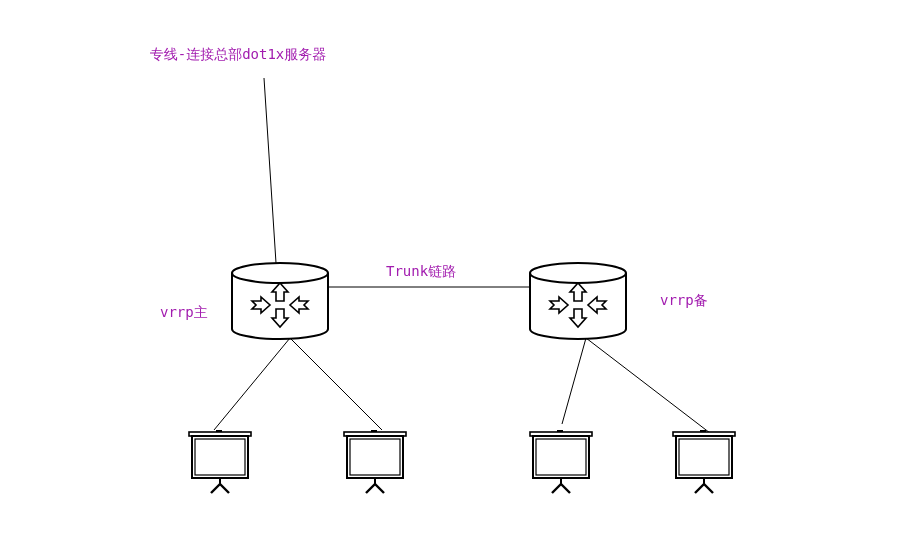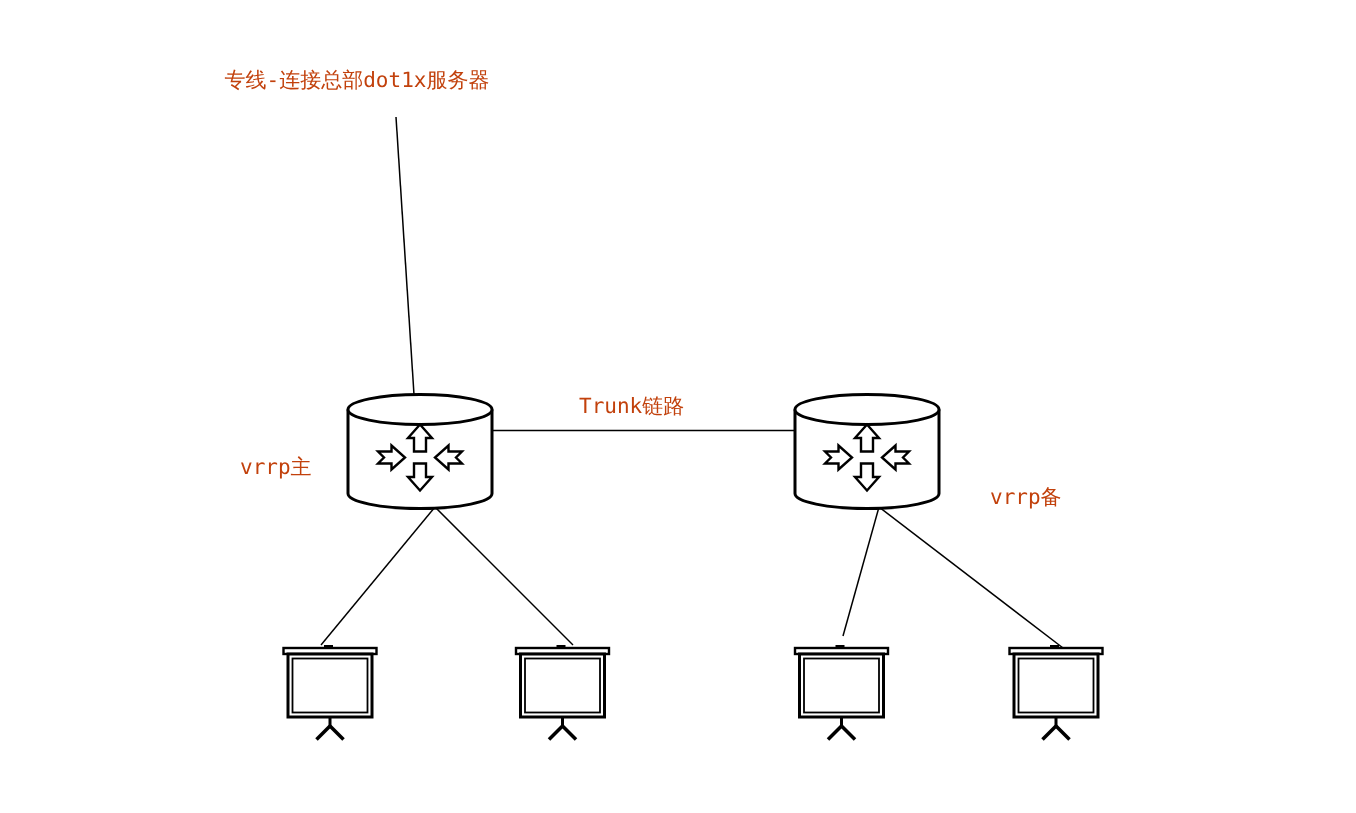--- a/index.html
+++ b/index.html
@@ -1,22 +1,22 @@
 <!DOCTYPE html>
 <html><head>
   <meta charset="utf-8">
   <style>
     html, body { margin: 0; padding: 0; background: #ffffff; }
     body { width: 904px; height: 542px; position: relative; overflow: hidden; font-family: "DejaVu Sans Mono", "Liberation Mono", monospace; }
     #canvas { position: absolute; left: 0; top: 0; }
-    .lbl { position: absolute; font-size: 14px; color: #c2410c; white-space: nowrap; line-height: 18px; font-family: "DejaVu Sans Mono", "Liberation Mono", monospace; }
+    .lbl { position: absolute; font-size: 14px; color: #a21caf; white-space: nowrap; line-height: 18px; font-family: "DejaVu Sans Mono", "Liberation Mono", monospace; }
     #lbl-uplink { left: 138px; top: 44px; width: 200px; text-align: center; white-space: normal; line-height: 20px; }
     #lbl-trunk { left: 386px; top: 262px; }
     #lbl-master { left: 160px; top: 303px; }
-    #lbl-backup { left: 660px; top: 291px; margin-top: 32px; }
+    #lbl-backup { left: 660px; top: 291px; }
   </style>
 </head>
 <body>
 
 <svg id="canvas" width="904" height="542">
   <defs>
 
     <g id="router-sym">
       <path d="M0,10 L0,66 A48,10 0 0 0 96,66 L96,10" fill="#fff" stroke="#000" stroke-width="2"></path>
       <ellipse cx="48" cy="10" rx="48" ry="10" fill="#fff" stroke="#000" stroke-width="2"></ellipse>

